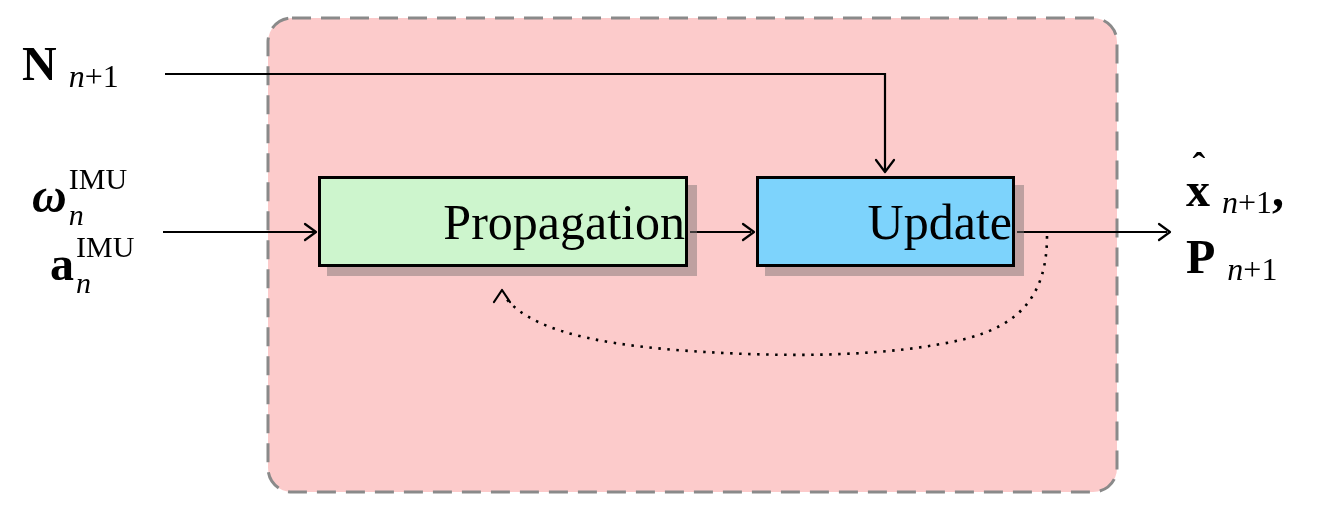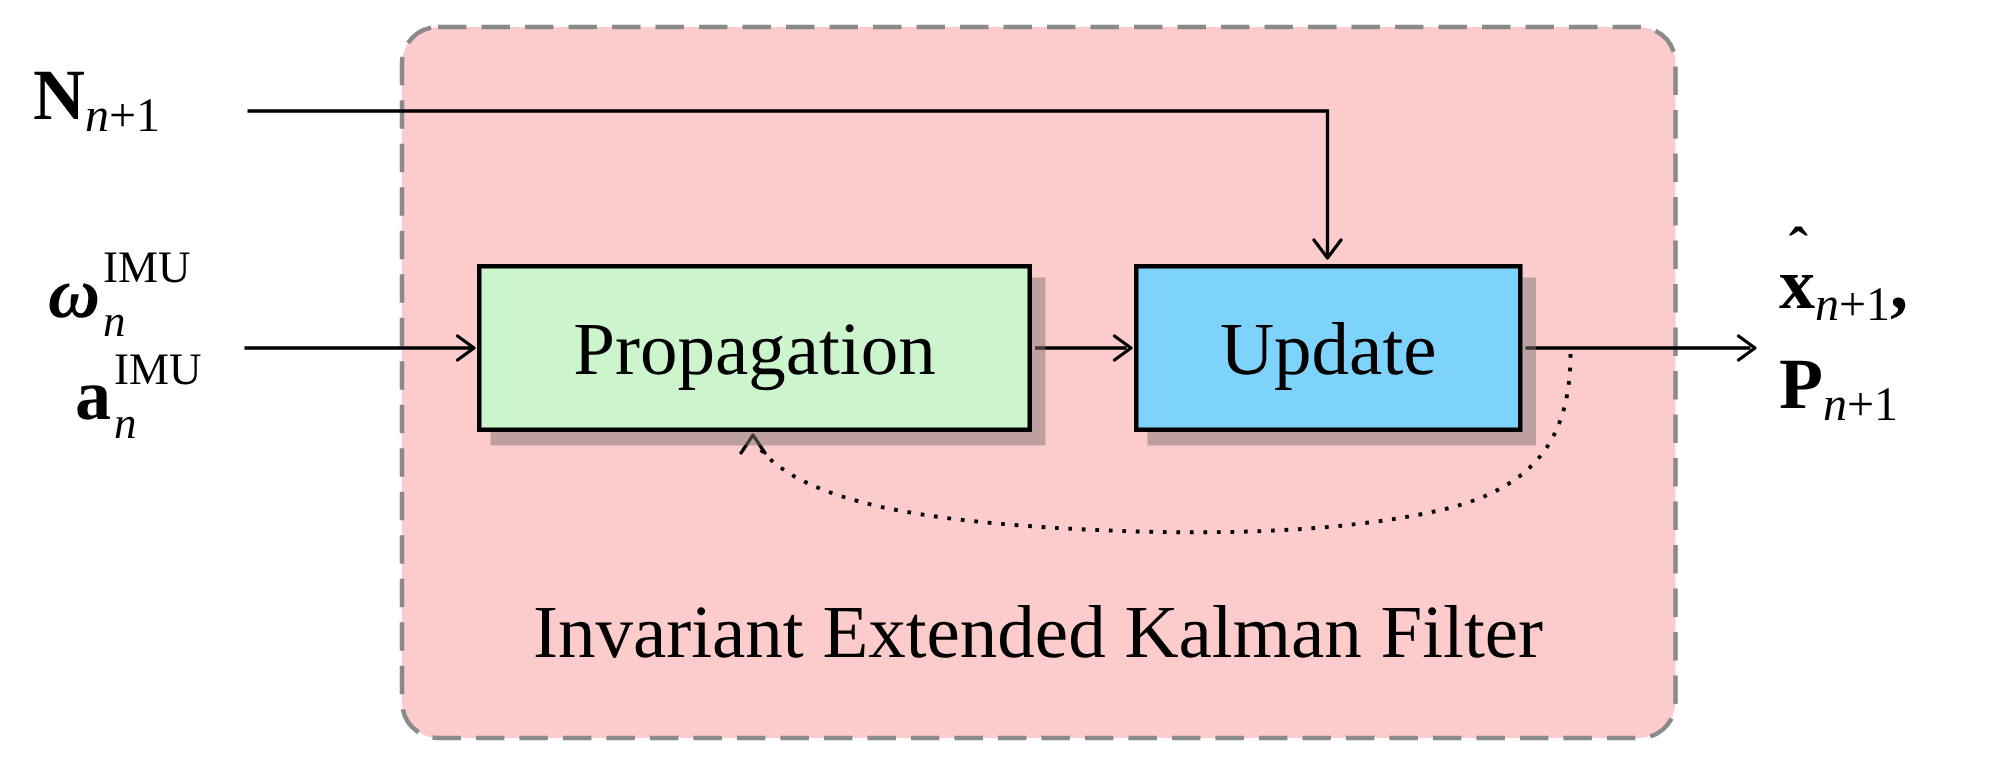--- a/index.html
+++ b/index.html
@@ -16,26 +16,26 @@
     overflow: hidden;
   }
   #wires {
     position: absolute;
     left: 0; top: 0;
     width: 1337px; height: 512px;
   }
   .block {
     position: absolute;
     top: 176px;
-    height: 112px;
+    height: 91px;
     border: 3px solid #000000;
     box-sizing: border-box;
     display: flex;
     align-items: center;
-    justify-content: center;
+    justify-content: flex-end;
     font-size: 50px;
     color: #000000;
     box-shadow: 9px 9px 0 rgba(128,118,118,0.5);
   }
   #propagation-block {
     left: 318px;
     width: 370px;
     background: #cdf5cd;
   }
   #update-block {
@@ -66,20 +66,21 @@
   .math-label .base {
     font-weight: bold;
   }
   .math-label .base.italic {
     font-style: italic;
   }
   .sub-inline {
     font-size: 32px;
     position: relative;
     top: 0.38em;
+    margin-left: 12px;
   }
   .sub-inline .it { font-style: italic; }
   .supsub {
     display: inline-flex;
     flex-direction: column;
     line-height: 1;
     font-size: 30px;
     margin-left: 2px;
     transform: translateY(1px);
     gap: 6px;
@@ -131,21 +132,20 @@
     <polyline points="494,302 502,290 510,302" fill="none" stroke="#000000" stroke-width="2.2" stroke-linecap="round" stroke-linejoin="round"></polyline>
   </svg>
 
   <div class="block" id="propagation-block">
     <span>Propagation</span>
   </div>
   <div class="block" id="update-block">
     <span>Update</span>
   </div>
 
-  <div id="container-title">Invariant Extended Kalman Filter</div>
 
   <div class="math-label" id="noise-label">
     <span class="base">N</span>
       <span class="sub-inline"><span class="it">n</span><span>+1</span></span>
   </div>
 
   <div class="math-label" id="gyro-label">
     <span class="base italic">ω</span>
     <span class="supsub">
       <span class="sup">IMU</span>

